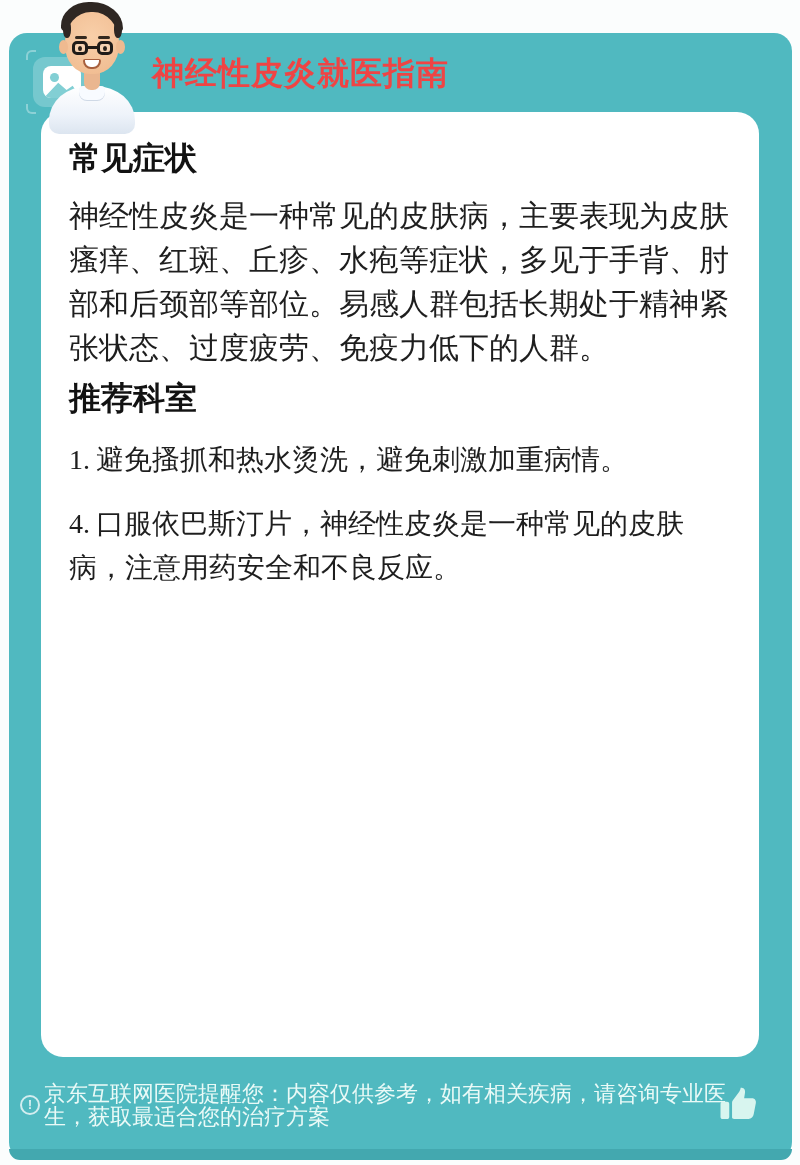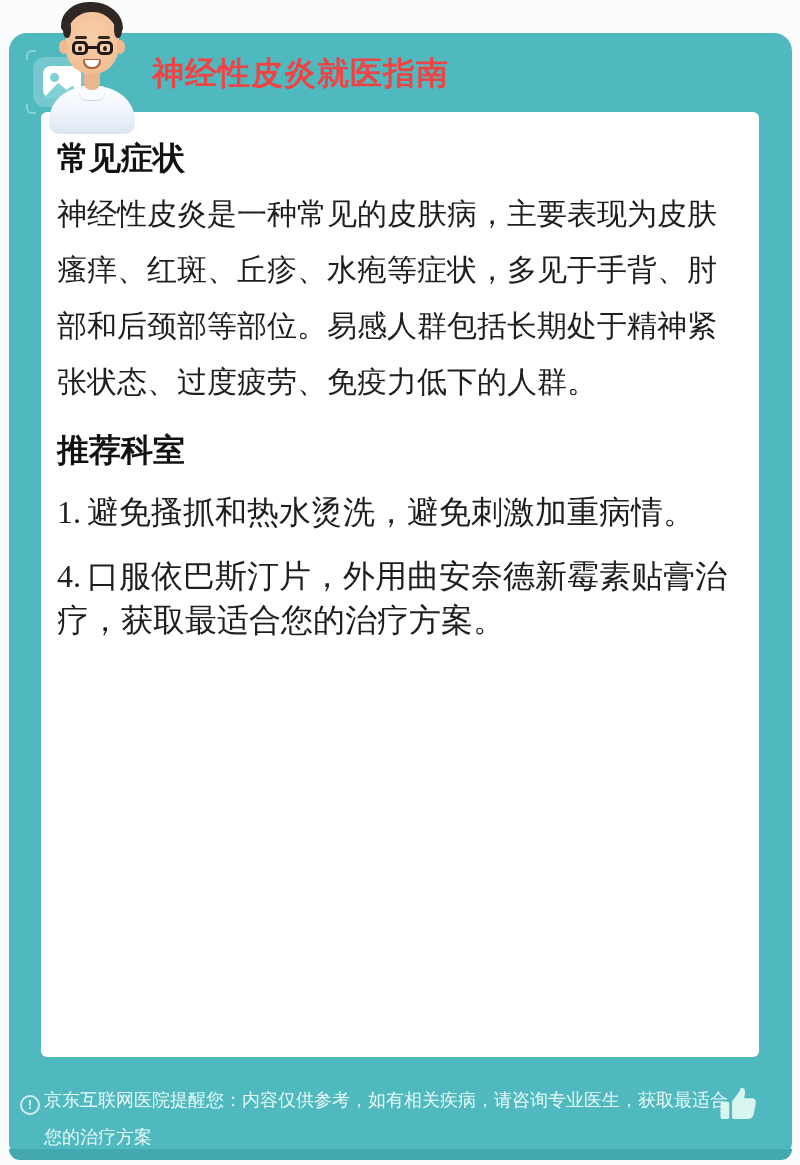--- a/index.html
+++ b/index.html
@@ -55,33 +55,33 @@
   .av-eye.l { left:32px; } .av-eye.r { left:57px; }
   .av-smile { position:absolute; left:37px; top:55px; width:18px; height:10px; background:#ffffff;
               border:2px solid #a75f3d; border-top-width:1px; border-radius:3px 3px 12px 12px; }
 
   
   .title { position:absolute; left:152px; top:52px; font-size:32px; font-weight:700;
            color:#ef4444; letter-spacing:1px; z-index:4; }
 
   
   .card { position:absolute; left:32px; right:33px; top:79px; bottom:103px;
-          background:#ffffff; border-radius:6px; padding:12px 16px 0; overflow:hidden; z-index:2; }
-  .card h2 { font-size:32px; font-weight:700; color:#121212; margin-top:20px; line-height:40px; }
+          background:#ffffff; border-radius:22px; padding:12px 28px 0; overflow:hidden; z-index:2; }
+  .card h2 { font-size:32px; font-weight:700; color:#121212; margin-top:8px; line-height:40px; }
   .card h2.first { margin-top:14px; }
-  .card p.body { font-size:30px; color:#1e1e1e; line-height:56px; margin-top:8px; }
-  .card p.item { font-size:32px; color:#1e1e1e; line-height:44px; margin-top:20px; }
+  .card p.body { font-size:30px; color:#1e1e1e; line-height:44px; margin-top:16px; }
+  .card p.item { font-size:28px; color:#1e1e1e; line-height:44px; margin-top:20px; }
   .num { font-family:"Liberation Serif","DejaVu Serif",serif; margin-right:6px; }
 
   
   .footer { position:absolute; left:11px; top:1049px; width:708px; display:flex; z-index:2; }
   .info-badge { flex:0 0 auto; width:20px; height:20px; margin:13px 4px 0 0; border:2px solid rgba(255,255,255,0.75);
                 border-radius:50%; color:rgba(255,255,255,0.85); font-size:12px; font-weight:700;
                 display:flex; align-items:center; justify-content:center; }
-  .disclaimer { font-size:18px; line-height:37px; color:#eafaf7; }
+  .disclaimer { font-size:22px; line-height:23px; color:#eafaf7; }
   .thumb { position:absolute; right:31px; top:1051px; width:46px; height:42px; z-index:3; cursor:pointer; }
 </style>
 </head>
 <body>
 
 <div class="stage">
 
   <div class="panel">
 
     <div class="photo-badge">
@@ -95,21 +95,21 @@
       </div>
     </div>
 
     <div class="card">
       <h2 class="first">常见症状</h2>
       <p class="body">神经性皮炎是一种常见的皮肤病，主要表现为皮肤瘙痒、红斑、丘疹、水疱等症状，多见于手背、肘部和后颈部等部位。易感人群包括长期处于精神紧张状态、过度疲劳、免疫力低下的人群。</p>
 
       <h2>推荐科室</h2>
 
       <p class="item"><span class="num">1.</span><span>避免搔抓和热水烫洗，避免刺激加重病情。</span></p>
-      <p class="item"><span class="num">4.</span><span>口服依巴斯汀片，外用曲安奈德新霉素贴膏治疗，获取最适合您的治疗方案。</span></p>
+      <p class="item"><span class="num">4.</span><span>口服依巴斯汀片，神经性皮炎是一种常见的皮肤病，注意用药安全和不良反应。</span></p>
     </div>
 
     <div class="footer">
       <div class="info-badge">!</div>
       <div class="disclaimer">京东互联网医院提醒您：内容仅供参考，如有相关疾病，请咨询专业医生，获取最适合您的治疗方案</div>
     </div>
 
     <svg class="thumb" viewBox="0 0 24 24">
       <path fill="#d8f5ef" d="M3.2 10.2h2.6c.7 0 1.2.5 1.2 1.2v7.4c0 .7-.5 1.2-1.2 1.2H3.2c-.7 0-1.2-.5-1.2-1.2v-7.4c0-.7.5-1.2 1.2-1.2zM8.6 19.2v-8.6c0-.5.2-.9.5-1.3l3.6-4.9c.4-.6.8-1.5.8-2.2 0 0 2.9-.5 2.5 2.8l-.5 3.2h4.6c1.4 0 2.4 1.3 2.1 2.7l-1.2 6.3c-.3 1.6-1.4 2.8-3 2.8H9.8c-.7 0-1.2-.4-1.2-.8z"></path>
     </svg>

